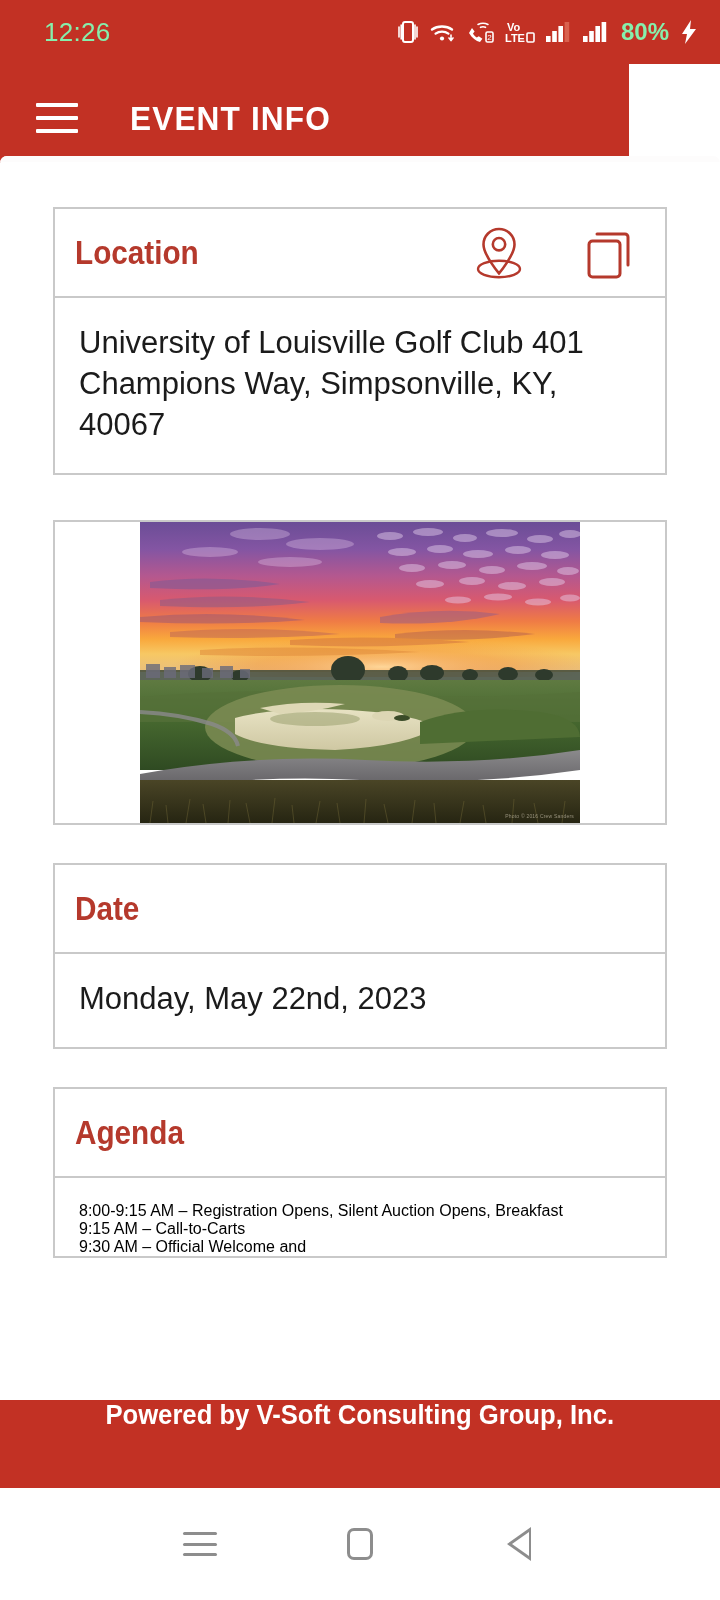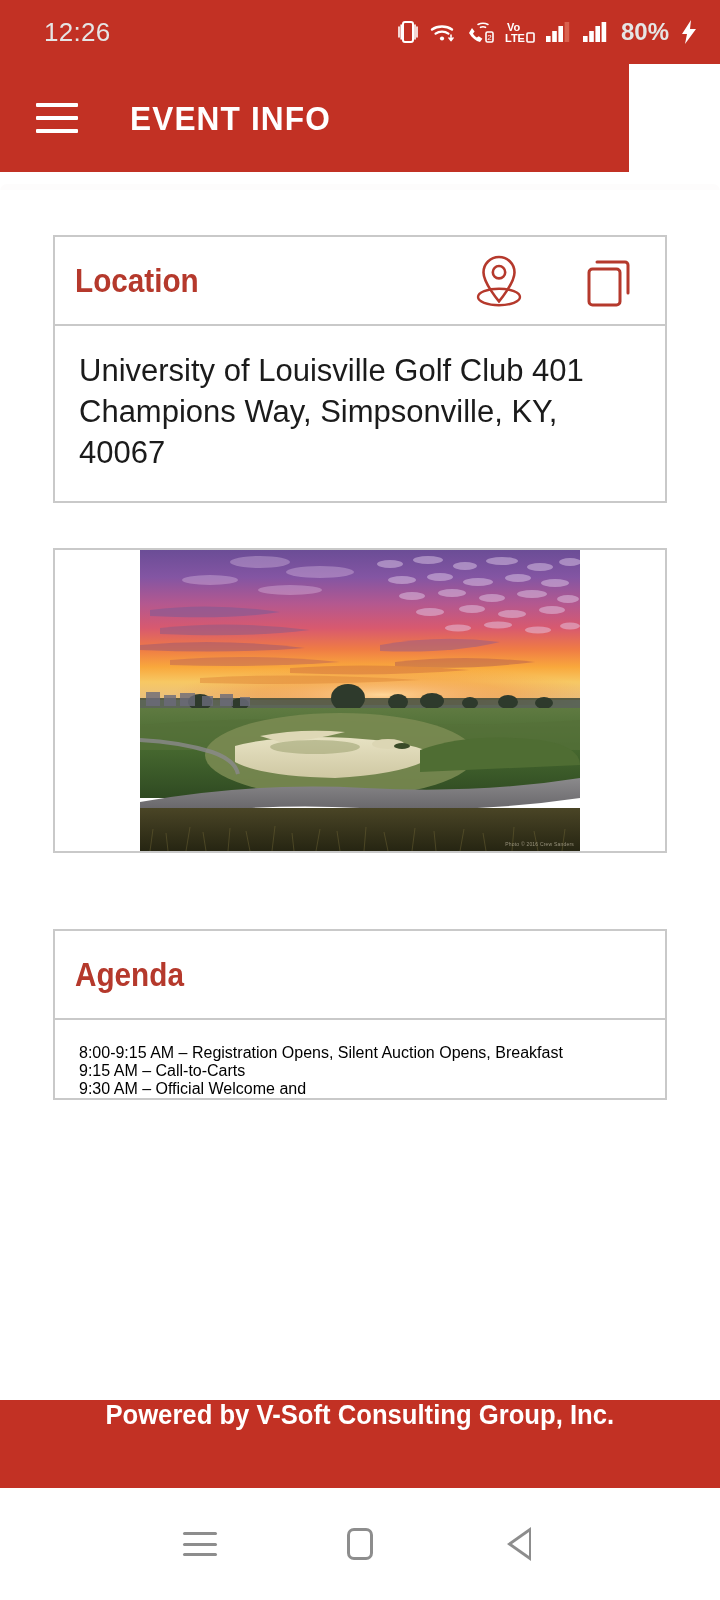--- a/index.html
+++ b/index.html
@@ -7,21 +7,21 @@
     width:720px; height:1600px;
     background:#ffffff;
     font-family:"Liberation Sans", sans-serif;
     overflow:hidden;
   }
   .phone { position:relative; width:720px; height:1600px; background:#ffffff; }
 
   
   .statusbar {
     position:absolute; top:0; left:0; width:720px; height:64px;
-    background:#c23124; color:#e5e5e5;
+    background:#c23124; color:#86efac;
     display:flex; align-items:center; justify-content:space-between;
     padding:0 22px 0 44px;
   }
   .status-clock { font-size:26px; letter-spacing:0.3px; font-weight:400; }
   .status-icons { display:flex; align-items:center; gap:11px; }
   .status-icons svg { display:block; }
   .batt-text { font-size:24px; font-weight:700; margin-left:1px; }
 
   
   .appbar {
@@ -32,21 +32,21 @@
                justify-content:space-between; cursor:pointer; }
   .hamburger span { display:block; height:4px; background:#ffffff; border-radius:1px; }
   .appbar-title {
     color:#ffffff; font-size:34px; font-weight:700; letter-spacing:1.2px;
     margin-left:52px; font-family:"Liberation Sans", sans-serif;
     transform:scaleX(0.93); transform-origin:left center;
   }
 
   
   .content {
-    position:absolute; top:184px; left:0; width:720px; height:1228px;
+    position:absolute; top:156px; left:0; width:720px; height:1228px;
     background:#ffffff; overflow:hidden;border-radius:7px;
   }
   .noise-row { height:6px; width:720px; background:#fdfcfc; }
 
   .card {
     margin:0 53px 0 53px; background:#ffffff;
     border:2px solid #c9c9c9;
   }
   .card-head {
     border-bottom:2px solid #c9c9c9;
@@ -341,20 +341,28 @@
               <path d="M398 301 l-4 -20"></path>
             <path d="M422 301 l3 -22"></path>
           </g>
         </svg>
         <div class="photo-watermark">Photo © 2016 Crew Sanders</div>
       </div>
     </div>
 
     <div class="spacer-38"></div>
 
+    <div class="card">
+      <div class="card-head">
+        <div class="card-title">Date</div>
+      </div>
+      <div class="card-body">
+        <p>Monday, May 22nd, 2023</p>
+      </div>
+    </div>
 
     <div class="spacer-38"></div>
 
     <div class="card">
       <div class="card-head">
         <div class="card-title">Agenda</div>
       </div>
       <div class="agenda-body">
         <p style="white-space:pre-line">8:00-9:15 AM – Registration Opens, Silent Auction Opens,  Breakfast
 9:15 AM – Call-to-Carts

